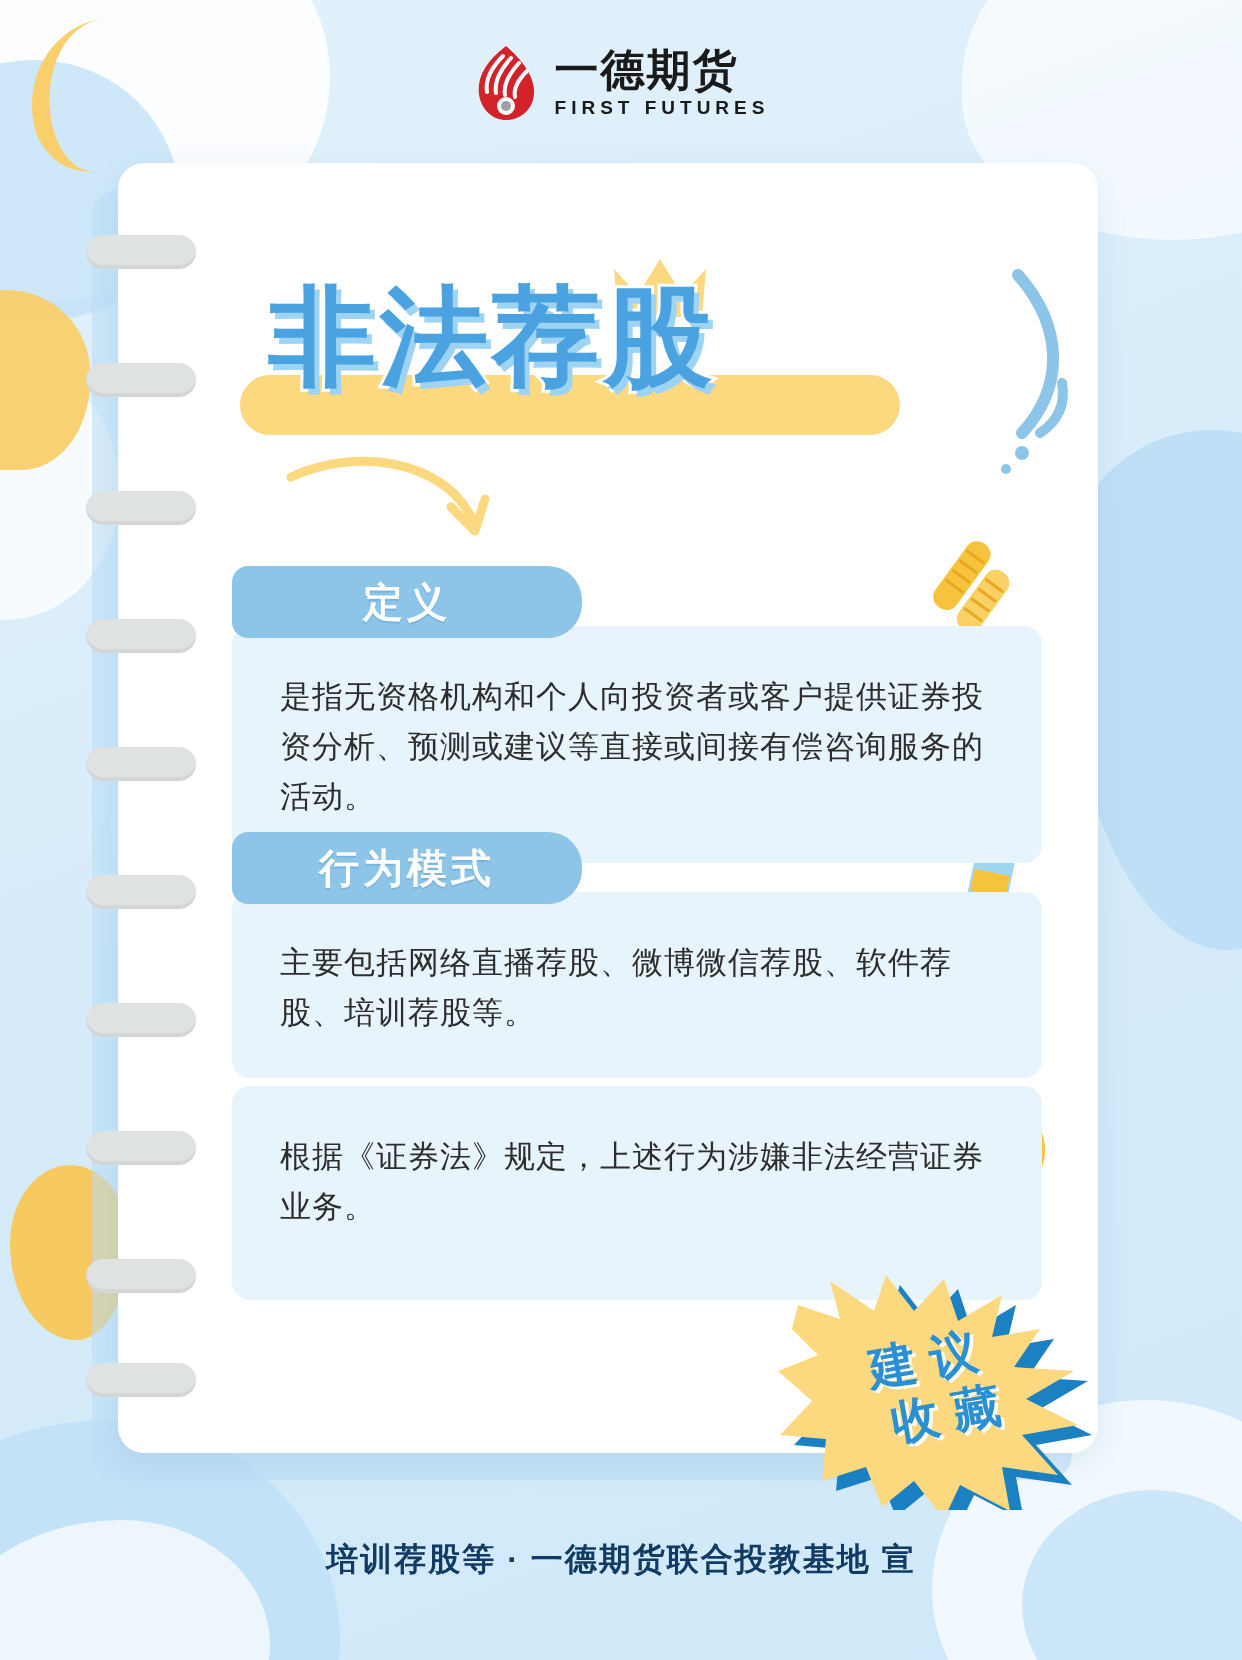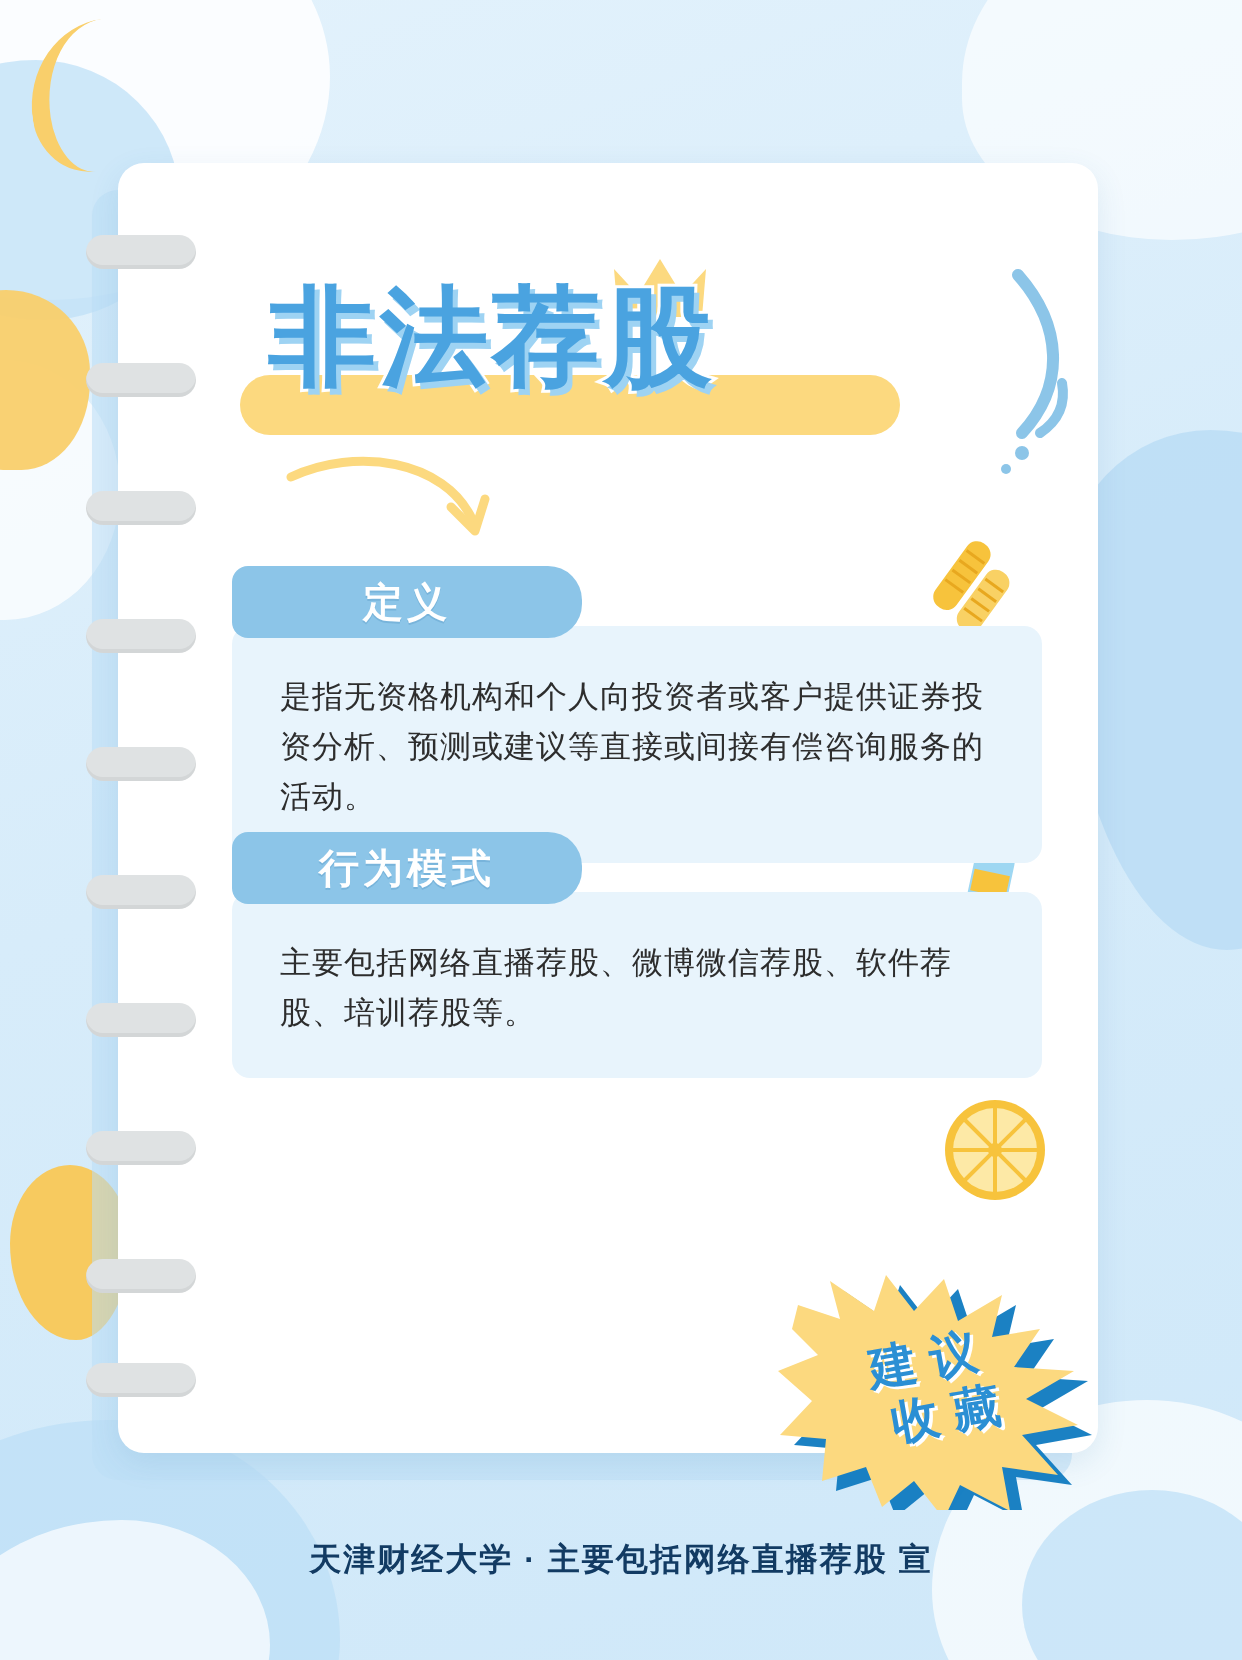--- a/index.html
+++ b/index.html
@@ -390,20 +390,37 @@
   <div class="blob blob-white-l"></div>
   <div class="blob blob-yellow-l"></div>
   <div class="blob blob-yellow-bl"></div>
   <div class="blob blob-bl"></div>
   <div class="blob blob-bl2"></div>
   <div class="blob blob-tr"></div>
   <div class="blob blob-r"></div>
   <div class="blob blob-br"></div>
   <div class="blob blob-br2"></div>
 
+  <div class="brand">
+    <div class="brand-mark">
+      <svg width="66" height="78" viewBox="0 0 66 78" xmlns="http://www.w3.org/2000/svg">
+        <path d="M33 2 C12 18 4 34 6 50 C8 66 20 76 33 76 C48 76 60 65 61 50 C62 36 54 20 33 2 Z" fill="#d2232a"></path>
+        <path d="M30 12 C18 24 12 36 14 48" stroke="#ffffff" stroke-width="4" fill="none" stroke-linecap="round"></path>
+        <path d="M38 14 C27 26 21 37 23 49" stroke="#ffffff" stroke-width="4" fill="none" stroke-linecap="round"></path>
+        <path d="M46 19 C36 30 30 40 32 51" stroke="#ffffff" stroke-width="4" fill="none" stroke-linecap="round"></path>
+        <path d="M54 27 C45 36 40 44 42 53" stroke="#ffffff" stroke-width="4" fill="none" stroke-linecap="round"></path>
+        <circle cx="33" cy="62" r="9" fill="#ffffff"></circle>
+        <circle cx="33" cy="62" r="5" fill="#9aa0a6"></circle>
+      </svg>
+    </div>
+    <div class="brand-text">
+      <div class="brand-cn">一德期货</div>
+      <div class="brand-en">FIRST FUTURES</div>
+    </div>
+  </div>
 
   <div class="notepad-shadow"></div>
   <div class="notepad"></div>
   <div class="spiral">
     <div class="ring" style="top:0px"></div>
     <div class="ring" style="top:128px"></div>
     <div class="ring" style="top:256px"></div>
     <div class="ring" style="top:384px"></div>
     <div class="ring" style="top:512px"></div>
     <div class="ring" style="top:640px"></div>
@@ -494,30 +511,33 @@
   <div class="section" style="top:566px">
     <div class="sec-head">
       <span>定义</span>
     </div>
     <div class="sec-body">
       <p>是指无资格机构和个人向投资者或客户提供证券投资分析、预测或建议等直接或间接有偿咨询服务的活动。</p>
     </div>
   </div>
 
   <div class="section" style="top:1098px">
+    <div class="sec-body" style="min-height:128px">
+      <p>根据《证券法》规定，上述行为涉嫌非法经营证券业务。</p>
+    </div>
   </div>
 
   <div class="burst">
     <svg width="330" height="245" viewBox="0 0 330 245" xmlns="http://www.w3.org/2000/svg">
       <g transform="translate(8,10)">
         <polygon points="20,30 62,44 52,6 96,36 108,0 136,36 166,4 180,46 224,20 214,62 262,54 236,92 296,96 248,124 300,150 244,160 280,200 224,192 232,236 182,210 166,244 136,206 104,232 88,192 44,206 48,164 2,160 34,126 0,96 40,80 14,54" fill="#0f7ac0" opacity="0.95" transform="translate(14,10)"></polygon>
         <polygon points="20,30 62,44 52,6 96,36 108,0 136,36 166,4 180,46 224,20 214,62 262,54 236,92 296,96 248,124 300,150 244,160 280,200 224,192 232,236 182,210 166,244 136,206 104,232 88,192 44,206 48,164 2,160 34,126 0,96 40,80 14,54" fill="#fcd97f"></polygon>
       </g>
     </svg>
     <div class="burst-text">
       <div class="burst-line">建议</div>
       <div class="burst-line second">收藏</div>
     </div>
   </div>
 
-  <div class="footer">天津财经大学 · 主要包括网络直播荐股 宣</div>
+  <div class="footer">培训荐股等 · 一德期货联合投教基地 宣</div>
 
 </div>
 
 </body></html>

